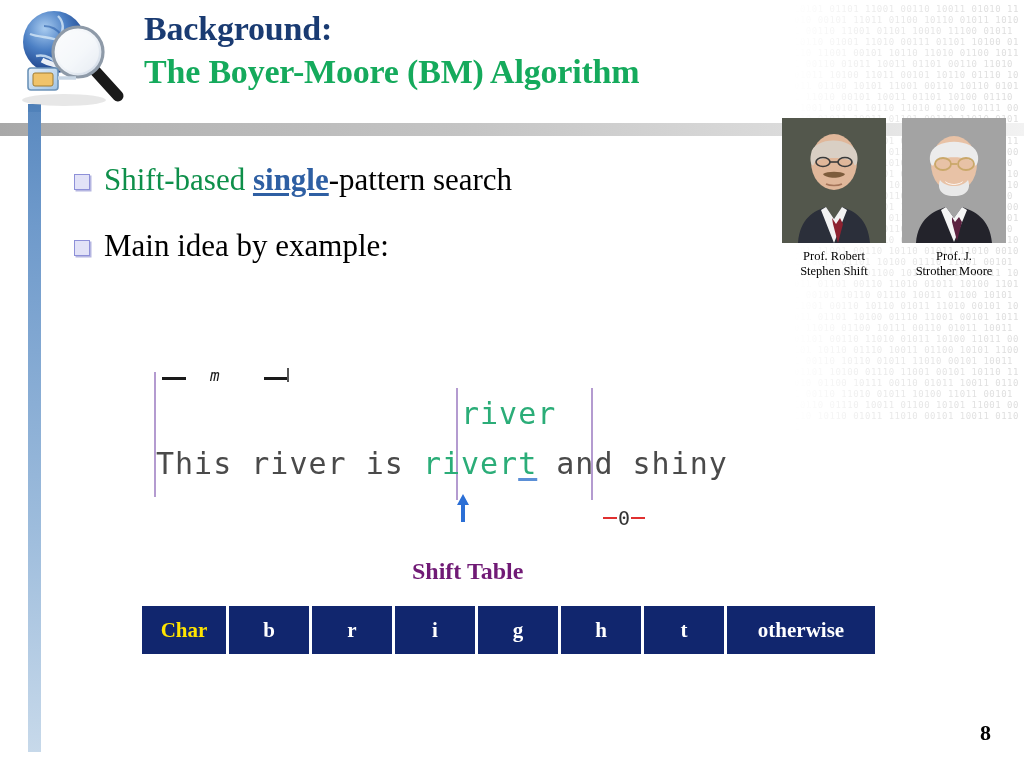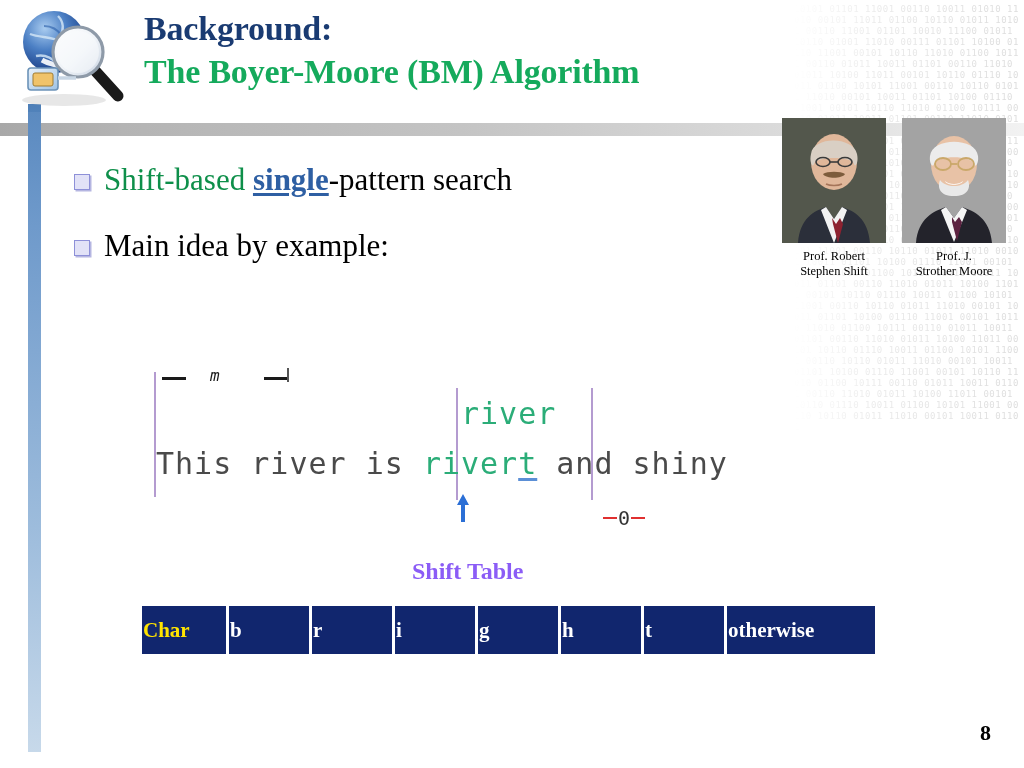--- a/index.html
+++ b/index.html
@@ -106,27 +106,27 @@
   .m-span .rgt{position:absolute;left:108px;top:7px;width:24px;height:0;border-top:3px solid #1a1a1a;}
   .m-span .mlab{position:absolute;left:54px;top:-4px;font-style:italic;font-size:16px;}
   .m-span .tick{position:absolute;left:131px;top:-2px;width:2px;height:14px;background:#555;}
   .up-arrow{position:absolute;left:307px;top:126px;}
   .shift-zero{position:absolute;left:455px;top:138px;display:flex;align-items:center;}
   .shift-zero .dash{width:14px;height:0;border-top:2.5px solid #e03030;}
   .shift-zero .zero{font-family:"DejaVu Sans Mono", monospace;font-size:20px;color:#333;margin:0 1px;}
 
   
   .shift-table-label{
-    position:absolute;left:412px;top:558px;font-size:24px;font-weight:bold;color:#8b5cf6;text-align:center;
+    position:absolute;left:412px;top:558px;font-size:24px;font-weight:bold;color:#701a75;text-align:center;
   }
   table.shift{
     position:absolute;left:139px;top:603px;border-collapse:separate;border-spacing:3px;
   }
   table.shift td{
-    font-size:21px;text-align:left;vertical-align:middle;
+    font-size:21px;text-align:center;vertical-align:middle;
     height:46px;color:#fff;background:#11266e;font-family:"Liberation Serif",serif;
   }
   table.shift td.rowhdr{font-weight:bold;color:#ffe400;width:82px;}
   table.shift td.hd{font-weight:bold;width:78px;}
   table.shift td.hd.wide{width:146px;}
   table.shift tr.vals td.val{background:#c4c4c4;color:#1a1a1a;font-weight:normal;}
 
   
   .page-num{
     position:absolute;right:33px;bottom:22px;font-size:22px;font-weight:bold;color:#000;

